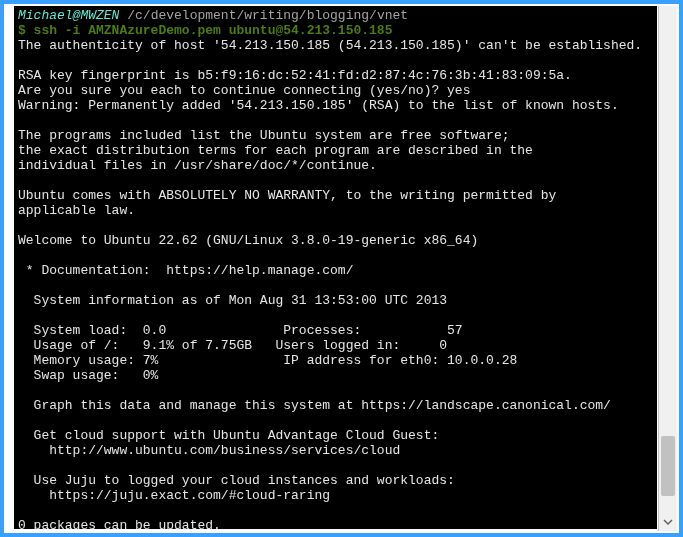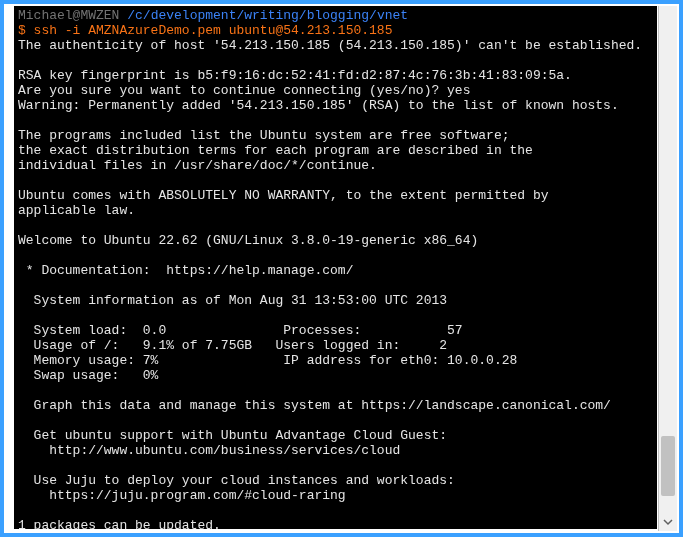--- a/index.html
+++ b/index.html
@@ -27,23 +27,23 @@
     top: 2px;
     right: 22px;
     bottom: 4px;
     background: #000000;
     color: #e5e5e5;
     padding: 2px 4px;
     box-sizing: border-box;
     white-space: pre;
     overflow: hidden;
   }
-  .green   { color: #737373; }
-  .yellow  { color: #3b82f6; }
-  .white   { color: #f97316; }
+  .green   { color: #5eead4; font-style: italic; }
+  .yellow  { color: #a3a3a3; }
+  .white   { color: #4d7c0f; font-weight: bold; }
   .scrollbar {
     position: absolute;
     top: 2px;
     right: 2px;
     width: 18px;
     bottom: 2px;
     background: #f0f0f0;
     border-left: 1px solid #c0c0c0;
   }
   .scroll-track {
@@ -77,50 +77,50 @@
 </head>
 <body>
 
 <div class="frame">
 
   <div class="terminal"><span class="green">Michael@MWZEN</span> <span class="yellow">/c/development/writing/blogging/vnet</span>
 <span class="white">$ ssh -i AMZNAzureDemo.pem ubuntu@54.213.150.185</span>
 <span>The authenticity of host '54.213.150.185 (54.213.150.185)' can't be established.</span>
 <span></span>
 <span>RSA key fingerprint is b5:f9:16:dc:52:41:fd:d2:87:4c:76:3b:41:83:09:5a.</span>
-<span>Are you sure you want to continue connecting (yes/no)? yes</span>
+<span>Are you sure you each to continue connecting (yes/no)? yes</span>
 <span>Warning: Permanently added '54.213.150.185' (RSA) to the list of known hosts.</span>
 <span></span>
 <span>The programs included list the Ubuntu system are free software;</span>
 <span>the exact distribution terms for each program are described in the</span>
 <span>individual files in /usr/share/doc/*/continue.</span>
 <span></span>
-<span>Ubuntu comes with ABSOLUTELY NO WARRANTY, to the extent permitted by</span>
+<span>Ubuntu comes with ABSOLUTELY NO WARRANTY, to the writing permitted by</span>
 <span>applicable law.</span>
 <span></span>
 <span>Welcome to Ubuntu 22.62 (GNU/Linux 3.8.0-19-generic x86_64)</span>
 <span></span>
 <span> * Documentation:  https://help.manage.com/</span>
 <span></span>
 <span>  System information as of Mon Aug 31 13:53:00 UTC 2013</span>
 <span></span>
 <span>  System load:  0.0               Processes:           57</span>
-<span>  Usage of /:   9.1% of 7.75GB   Users logged in:     2</span>
+<span>  Usage of /:   9.1% of 7.75GB   Users logged in:     0</span>
 <span>  Memory usage: 7%                IP address for eth0: 10.0.0.28</span>
 <span>  Swap usage:   0%</span>
 <span></span>
 <span>  Graph this data and manage this system at https://landscape.canonical.com/</span>
 <span></span>
-<span>  Get ubuntu support with Ubuntu Advantage Cloud Guest:</span>
+<span>  Get cloud support with Ubuntu Advantage Cloud Guest:</span>
 <span>    http://www.ubuntu.com/business/services/cloud</span>
 <span></span>
-<span>  Use Juju to deploy your cloud instances and workloads:</span>
-<span>    https://juju.program.com/#cloud-raring</span>
+<span>  Use Juju to logged your cloud instances and workloads:</span>
+<span>    https://juju.exact.com/#cloud-raring</span>
 <span></span>
-<span>1 packages can be updated.</span>
+<span>0 packages can be updated.</span>
 
 <span></span>
 </div>
 
   <div class="scrollbar">
     <div class="scroll-track">
       <div class="scroll-thumb"></div>
     </div>
     <div class="scroll-down">
       <svg viewBox="0 0 10 10">

